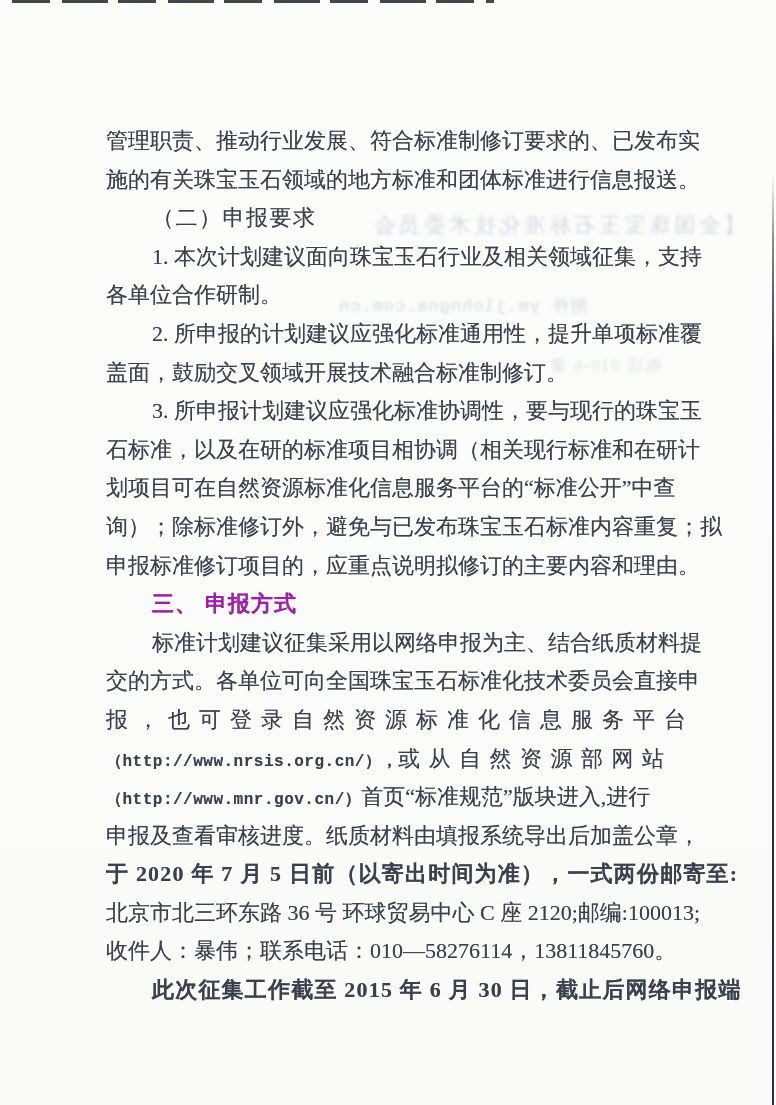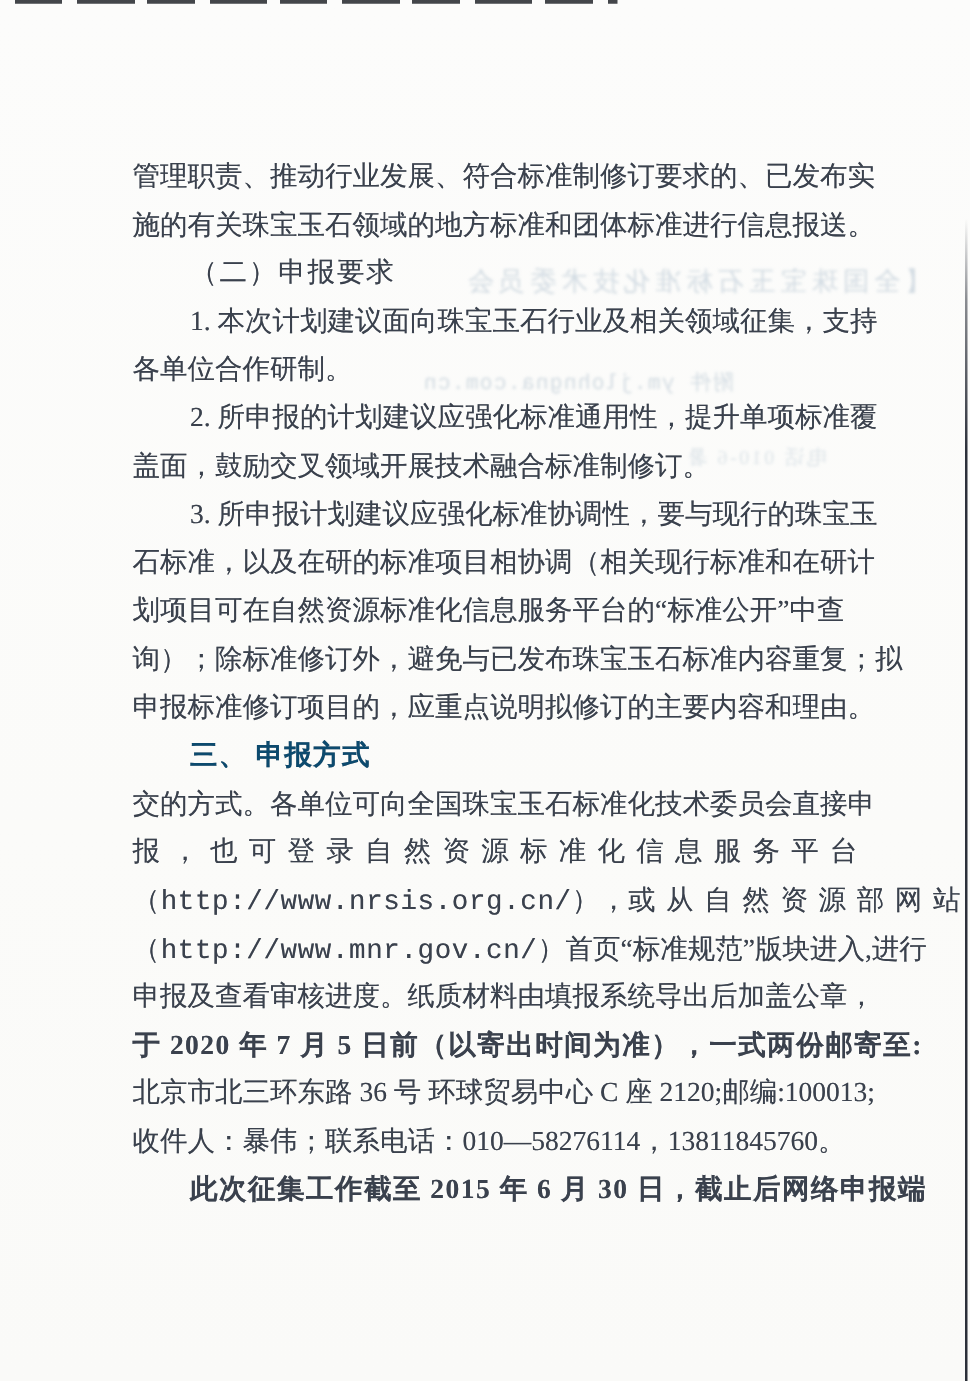--- a/index.html
+++ b/index.html
@@ -42,31 +42,32 @@
   .doc {
     position: absolute; left: 94px; top: 122px; width: 602px;
     color: #3a414d;
     font-size: 22px;
     text-shadow: 0 0 0.5px rgba(58,65,77,0.55);
   }
   .line { height: 38.6px; line-height: 38.6px; white-space: nowrap; }
   .ind { padding-left: 46px; }
   .kai { letter-spacing: 1.5px; }
   .hei {
-    font-family: Liberation Serif, serif;
-    font-weight: 700; color: #0c4a6e;
+    font-family: Liberation Sans, sans-serif;
+    font-weight: 700; color: #a21caf;
     letter-spacing: 1px;
   }
   .sp-wide { letter-spacing: 9px; }
   .sp-mid  { letter-spacing: 8.5px; }
   .sp-sm   { letter-spacing: 1.2px; font-weight: bold; }
   .mono {
     font-family: "Liberation Mono", monospace;
-    font-size: 22px;
+    font-size: 16px;
     letter-spacing: 0.5px;
+    font-weight: bold;
   }
 </style>
 </head>
 <body>
 
 <div class="sheet">
 
   <div class="edge-top"></div>
   <div class="edge-right"></div>
 
@@ -81,20 +82,21 @@
     <div class="line ind">1. 本次计划建议面向珠宝玉石行业及相关领域征集，支持</div>
     <div class="line">各单位合作研制。</div>
     <div class="line ind">2. 所申报的计划建议应强化标准通用性，提升单项标准覆</div>
     <div class="line">盖面，鼓励交叉领域开展技术融合标准制修订。</div>
     <div class="line ind">3. 所申报计划建议应强化标准协调性，要与现行的珠宝玉</div>
     <div class="line">石标准，以及在研的标准项目相协调（相关现行标准和在研计</div>
     <div class="line">划项目可在自然资源标准化信息服务平台的“标准公开”中查</div>
     <div class="line">询）；除标准修订外，避免与已发布珠宝玉石标准内容重复；拟</div>
     <div class="line">申报标准修订项目的，应重点说明拟修订的主要内容和理由。</div>
     <div class="line ind hei">三、 申报方式</div>
+    <div class="line ind">标准计划建议征集采用以网络申报为主、结合纸质材料提</div>
     <div class="line">交的方式。各单位可向全国珠宝玉石标准化技术委员会直接申</div>
     <div class="line sp-wide">报，也可登录自然资源标准化信息服务平台</div>
     <div class="line"><span class="mono">（http://www.nrsis.org.cn/），</span><span class="sp-mid">或从自然资源部网站</span></div>
     <div class="line"><span class="mono">（http://www.mnr.gov.cn/）</span><span>首页“标准规范”版块进入,进行</span></div>
     <div class="line">申报及查看审核进度。纸质材料由填报系统导出后加盖公章，</div>
     <div class="line sp-sm">于 2020 年 7 月 5 日前（以寄出时间为准），一式两份邮寄至:</div>
     <div class="line">北京市北三环东路 36 号 环球贸易中心 C 座 2120;邮编:100013;</div>
     <div class="line">收件人：暴伟；联系电话：010—58276114，13811845760。</div>
     <div class="line ind sp-sm">此次征集工作截至 2015 年 6 月 30 日，截止后网络申报端</div>
   </div>

